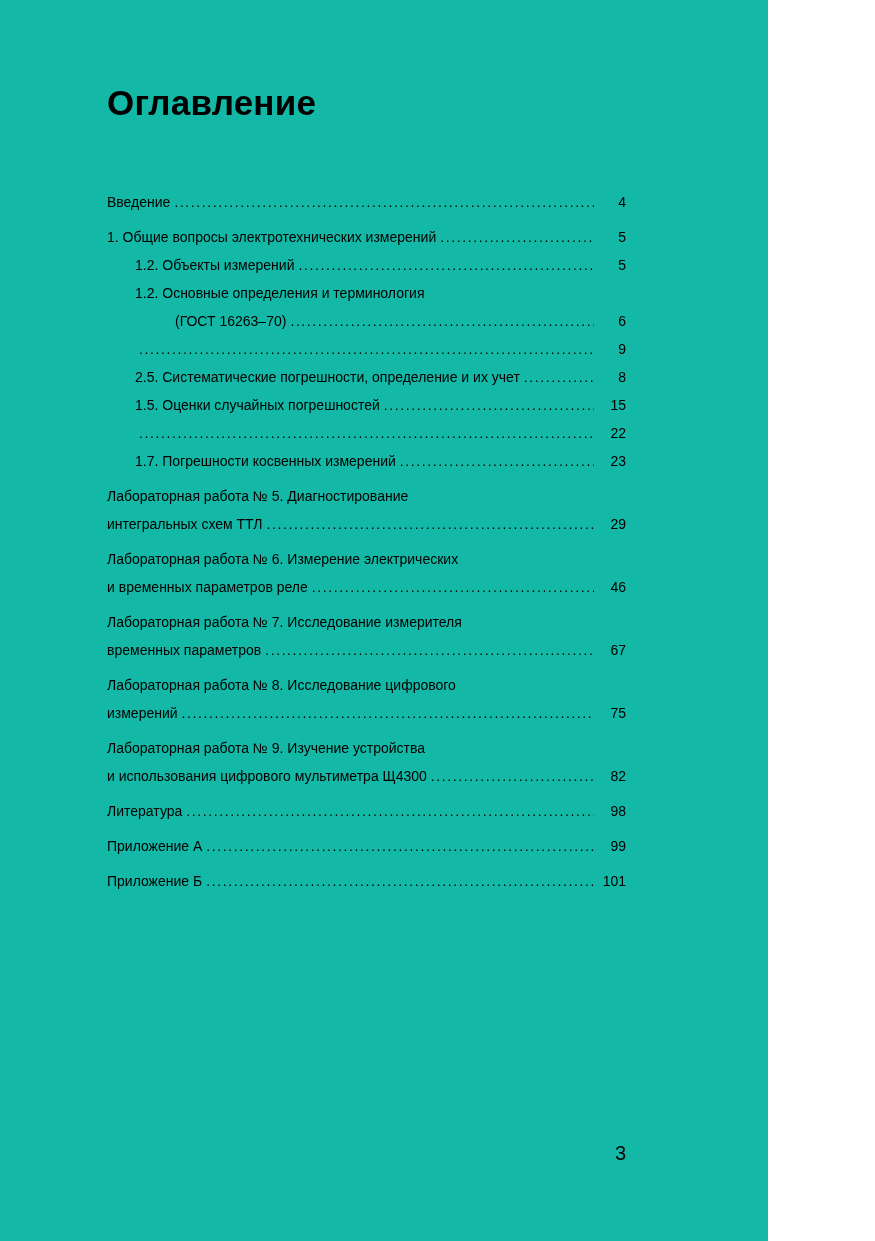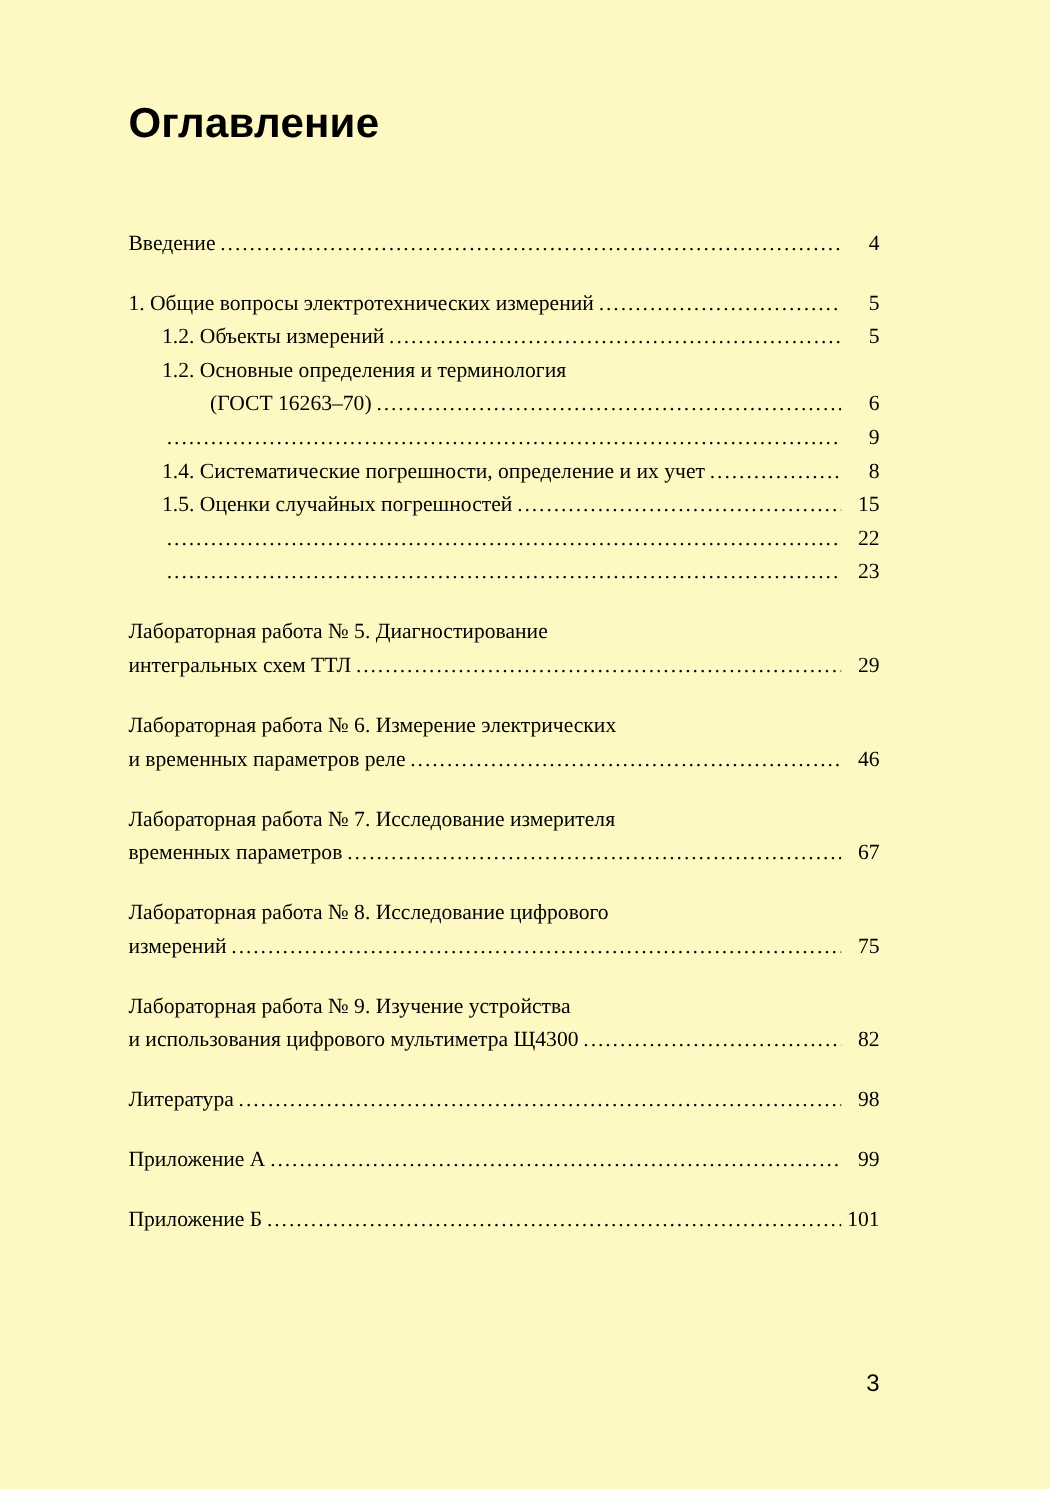--- a/index.html
+++ b/index.html
@@ -2,48 +2,48 @@
 <html lang="ru"><head>
 <meta charset="utf-8">
 <style>
   html, body {
     margin: 0;
     padding: 0;
     background: #ffffff;
   }
   .page {
     position: relative;
-    width: 875px;
+    width: 768px;
     height: 1241px;
-    background: #fef9c3;
+    background: #14b8a6;
     color: #000000;
     overflow: hidden;
     box-sizing: border-box;
     padding: 0 142px 0 107px;
   }
   .page-title {
     margin: 84px 0 0 0;
     font-family: "Liberation Sans", "DejaVu Sans", sans-serif;
     font-weight: 700;
     font-size: 35px;
     line-height: 38px;
     letter-spacing: 0.2px;
     color: #000000;
   }
   .toc {
     margin-top: 66px;
-    font-family: Liberation Serif, serif;
-    font-size: 18px;
+    font-family: Liberation Sans, sans-serif;
+    font-size: 14px;
     line-height: 28px;
     color: #000000;
   }
   .entry { margin: 0; }
   .entry.lvl1 { padding-left: 28px; }
   .entry.lvl0 + .entry.lvl0,
-  .entry.lvl1 + .entry.lvl0 { margin-top: 22px; }
+  .entry.lvl1 + .entry.lvl0 { margin-top: 7px; }
   .pre-line { white-space: nowrap; }
   .row {
     display: flex;
     align-items: baseline;
   }
   .row.extra-indent { padding-left: 40px; }
   .label {
     white-space: nowrap;
     flex: 0 0 auto;
   }
@@ -116,21 +116,21 @@
 
   <div class="entry lvl1">
     <div class="row">
       <span class="dots"></span>
       <span class="pagenum">9</span>
     </div>
   </div>
 
   <div class="entry lvl1">
     <div class="row">
-      <span class="label">1.4. Систематические погрешности, определение и их учет</span>
+      <span class="label">2.5. Систематические погрешности, определение и их учет</span>
       <span class="dots"></span>
       <span class="pagenum">8</span>
     </div>
   </div>
 
   <div class="entry lvl1">
     <div class="row">
       <span class="label">1.5. Оценки случайных погрешностей</span>
       <span class="dots"></span>
       <span class="pagenum">15</span>
@@ -139,20 +139,21 @@
 
   <div class="entry lvl1">
     <div class="row">
       <span class="dots"></span>
       <span class="pagenum">22</span>
     </div>
   </div>
 
   <div class="entry lvl1">
     <div class="row">
+      <span class="label">1.7. Погрешности косвенных измерений</span>
       <span class="dots"></span>
       <span class="pagenum">23</span>
     </div>
   </div>
 
   <div class="entry lvl0">
     <div class="pre-line">Лабораторная работа № 5. Диагностирование</div>
         <div class="row">
       <span class="label">интегральных схем ТТЛ</span>
       <span class="dots"></span>

